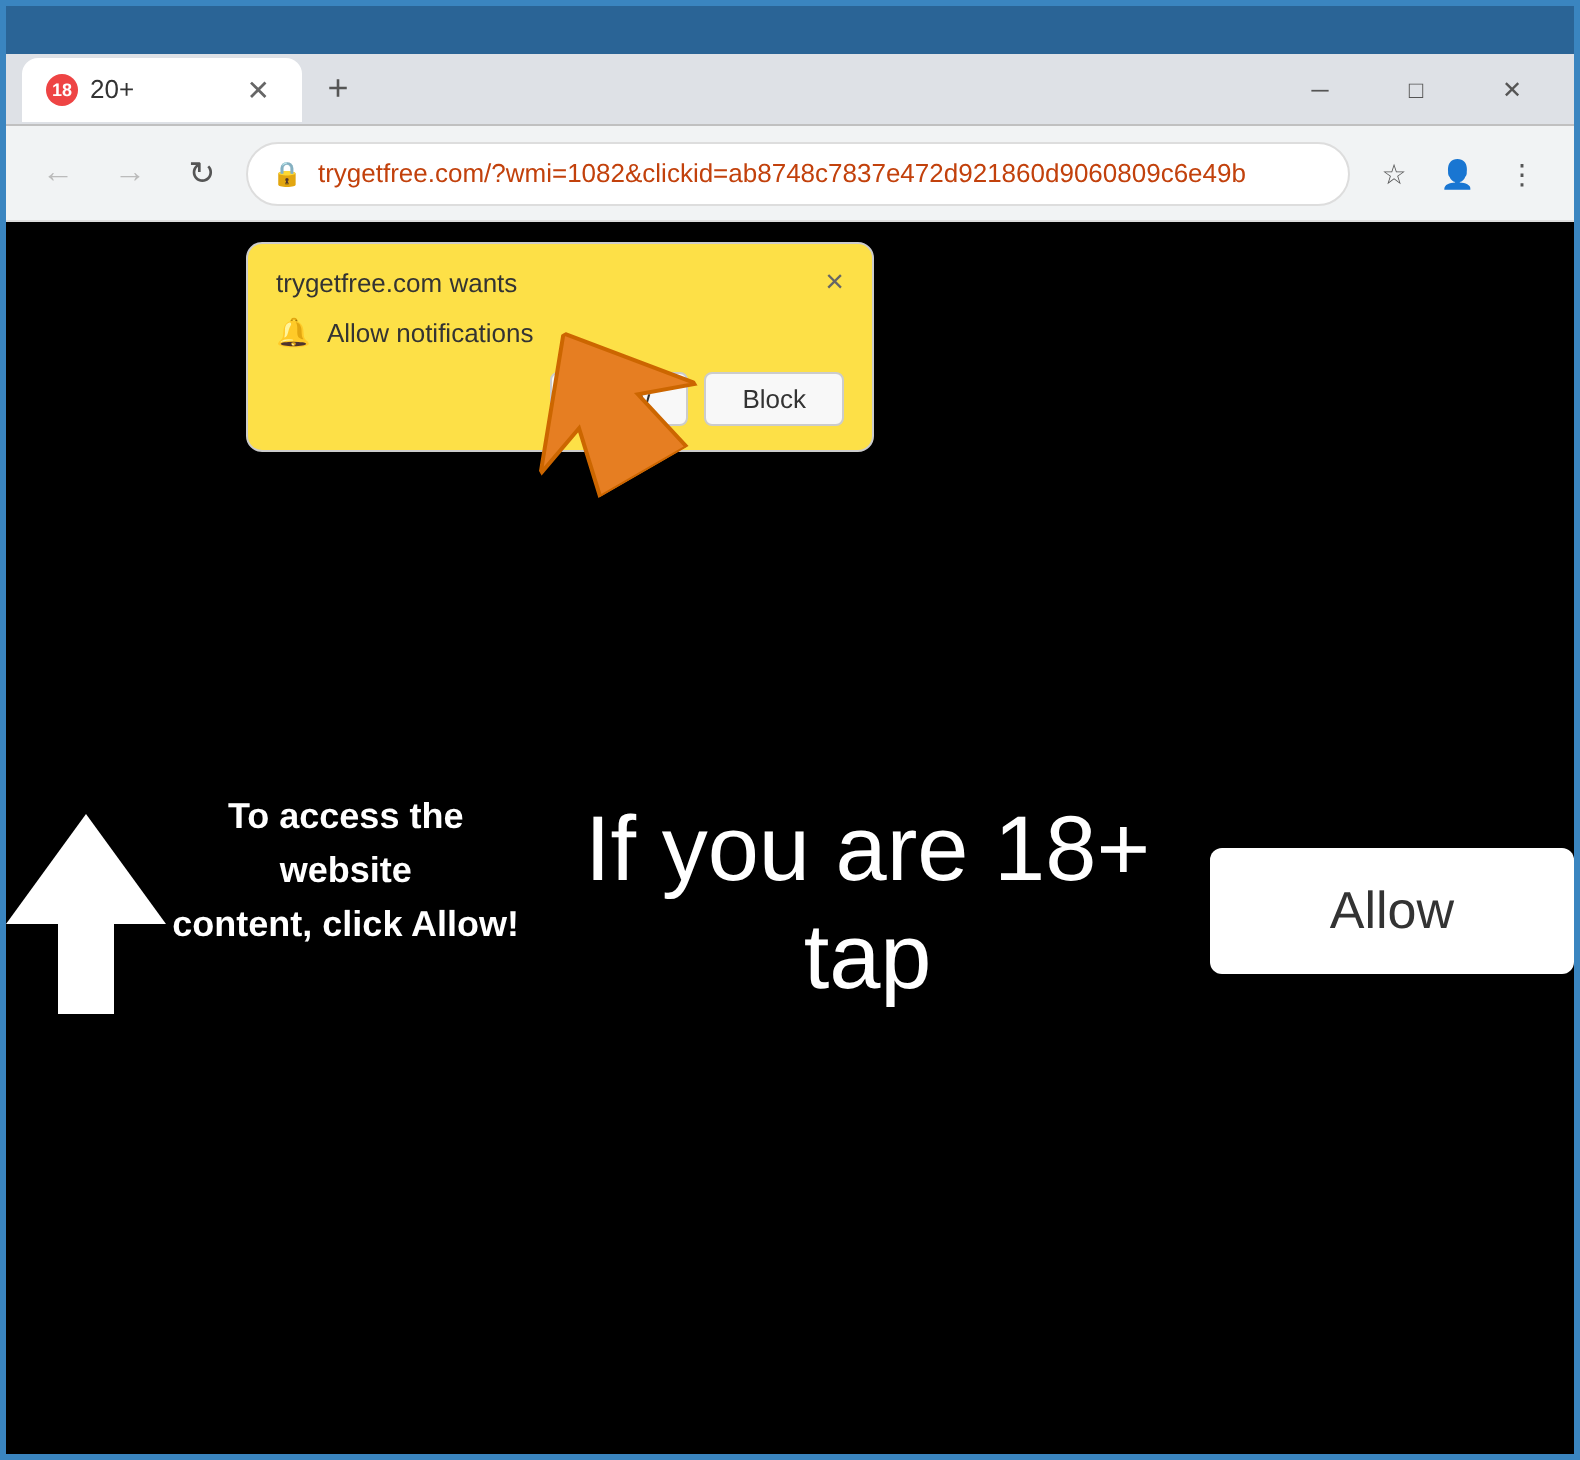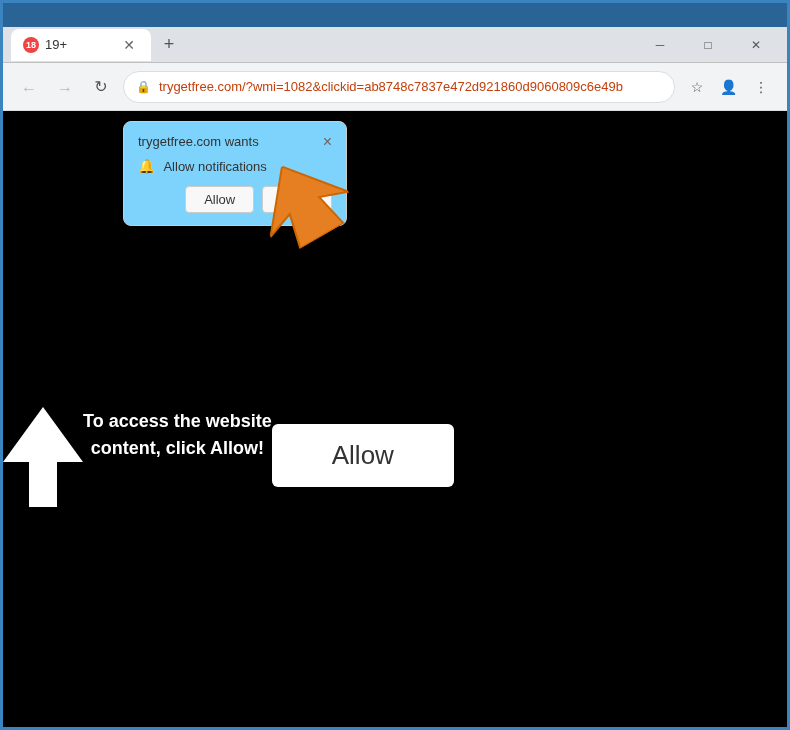--- a/index.html
+++ b/index.html
@@ -162,22 +162,22 @@
       flex-direction: column;
       align-items: center;
       justify-content: flex-start;
     }
 
     
     .notification-popup {
       position: absolute;
       top: 10px;
       left: 120px;
-      width: 224px;
-      background: #7dd3fc;
+      width: 314px;
+      background: #fde047;
       border: 1px solid #ccc;
       border-radius: 8px;
       box-shadow: 0 4px 16px rgba(0,0,0,0.25);
       padding: 12px 14px;
       z-index: 100;
     }
     .popup-header {
       display: flex;
       justify-content: space-between;
       align-items: flex-start;
@@ -328,21 +328,21 @@
     }
   </style>
 </head>
 <body>
 
 <div class="window">
 
   <div class="title-bar">
     <div class="tab">
       <div class="tab-icon">18</div>
-      <span>19+</span>
+      <span>20+</span>
       <span class="tab-close">✕</span>
     </div>
     <div class="new-tab-btn">+</div>
     <div class="window-controls">
       <div class="win-btn">─</div>
       <div class="win-btn">□</div>
       <div class="win-btn close">✕</div>
     </div>
   </div>
 
@@ -386,20 +386,21 @@
 
     <div class="page-inner">
 
       <div class="white-arrow">
         <div class="arrow-head"></div>
         <div class="arrow-shaft"></div>
       </div>
 
       <div class="page-text">To access the website<br>content, click Allow!</div>
 
+      <div class="big-text">If you are 18+ tap</div>
 
       <button class="allow-btn-big">Allow</button>
 
     </div>
 
 
   </div>
 </div>
 
 </body></html>

